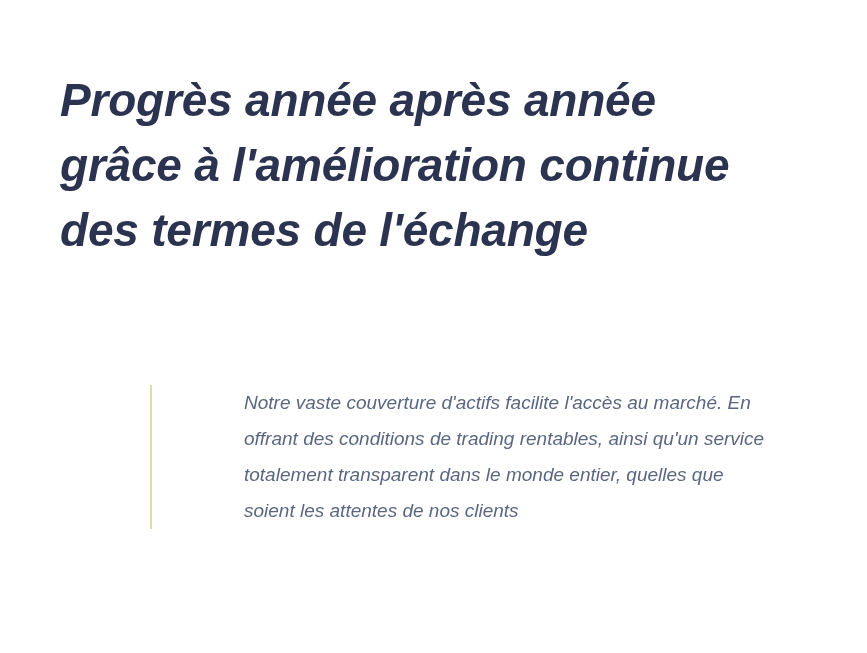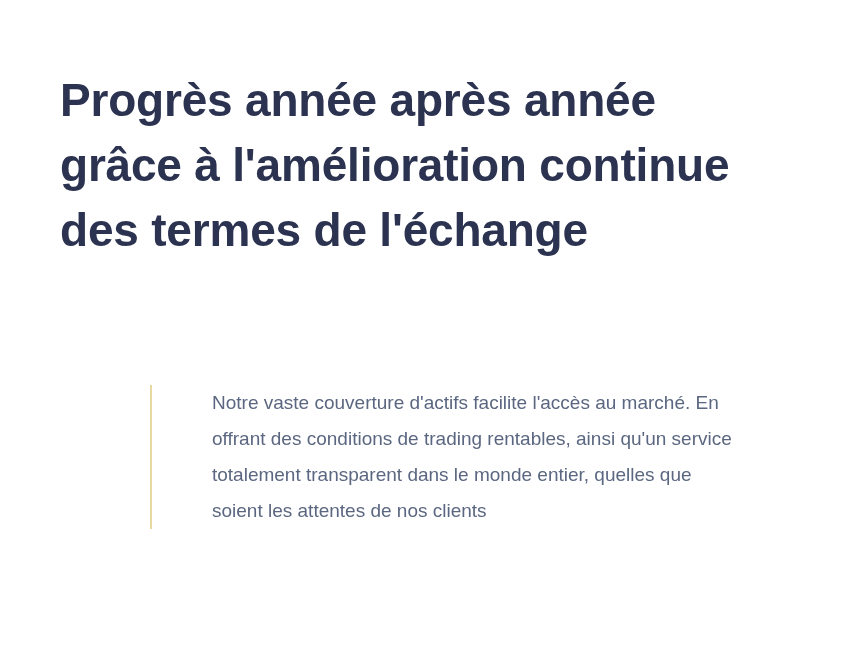--- a/index.html
+++ b/index.html
@@ -11,20 +11,21 @@
     height: 653px;
     background: #ffffff;
     font-family: "Liberation Sans", sans-serif;
     overflow: hidden;
   }
   .page {
     position: relative;
     width: 867px;
     height: 653px;
     box-sizing: border-box;
+    font-style: italic;
   }
   .heading {
     position: absolute;
     left: 60px;
     top: 68px;
     width: 680px;
     margin: 0;
     font-size: 46px;
     line-height: 65px;
     font-weight: bold;
@@ -39,21 +40,21 @@
     align-items: stretch;
   }
   .quote-rule {
     width: 2px;
     background: #e8d9a0;
     flex: 0 0 auto;
     align-self: stretch;
   }
   .quote-text {
     margin: 0;
-    padding-left: 60px;
+    padding-left: 92px;
     width: 530px;
     font-size: 19px;
     line-height: 36px;
     color: #5b6781;
     font-weight: normal;
   }
 </style>
 </head>
 <body>
 

